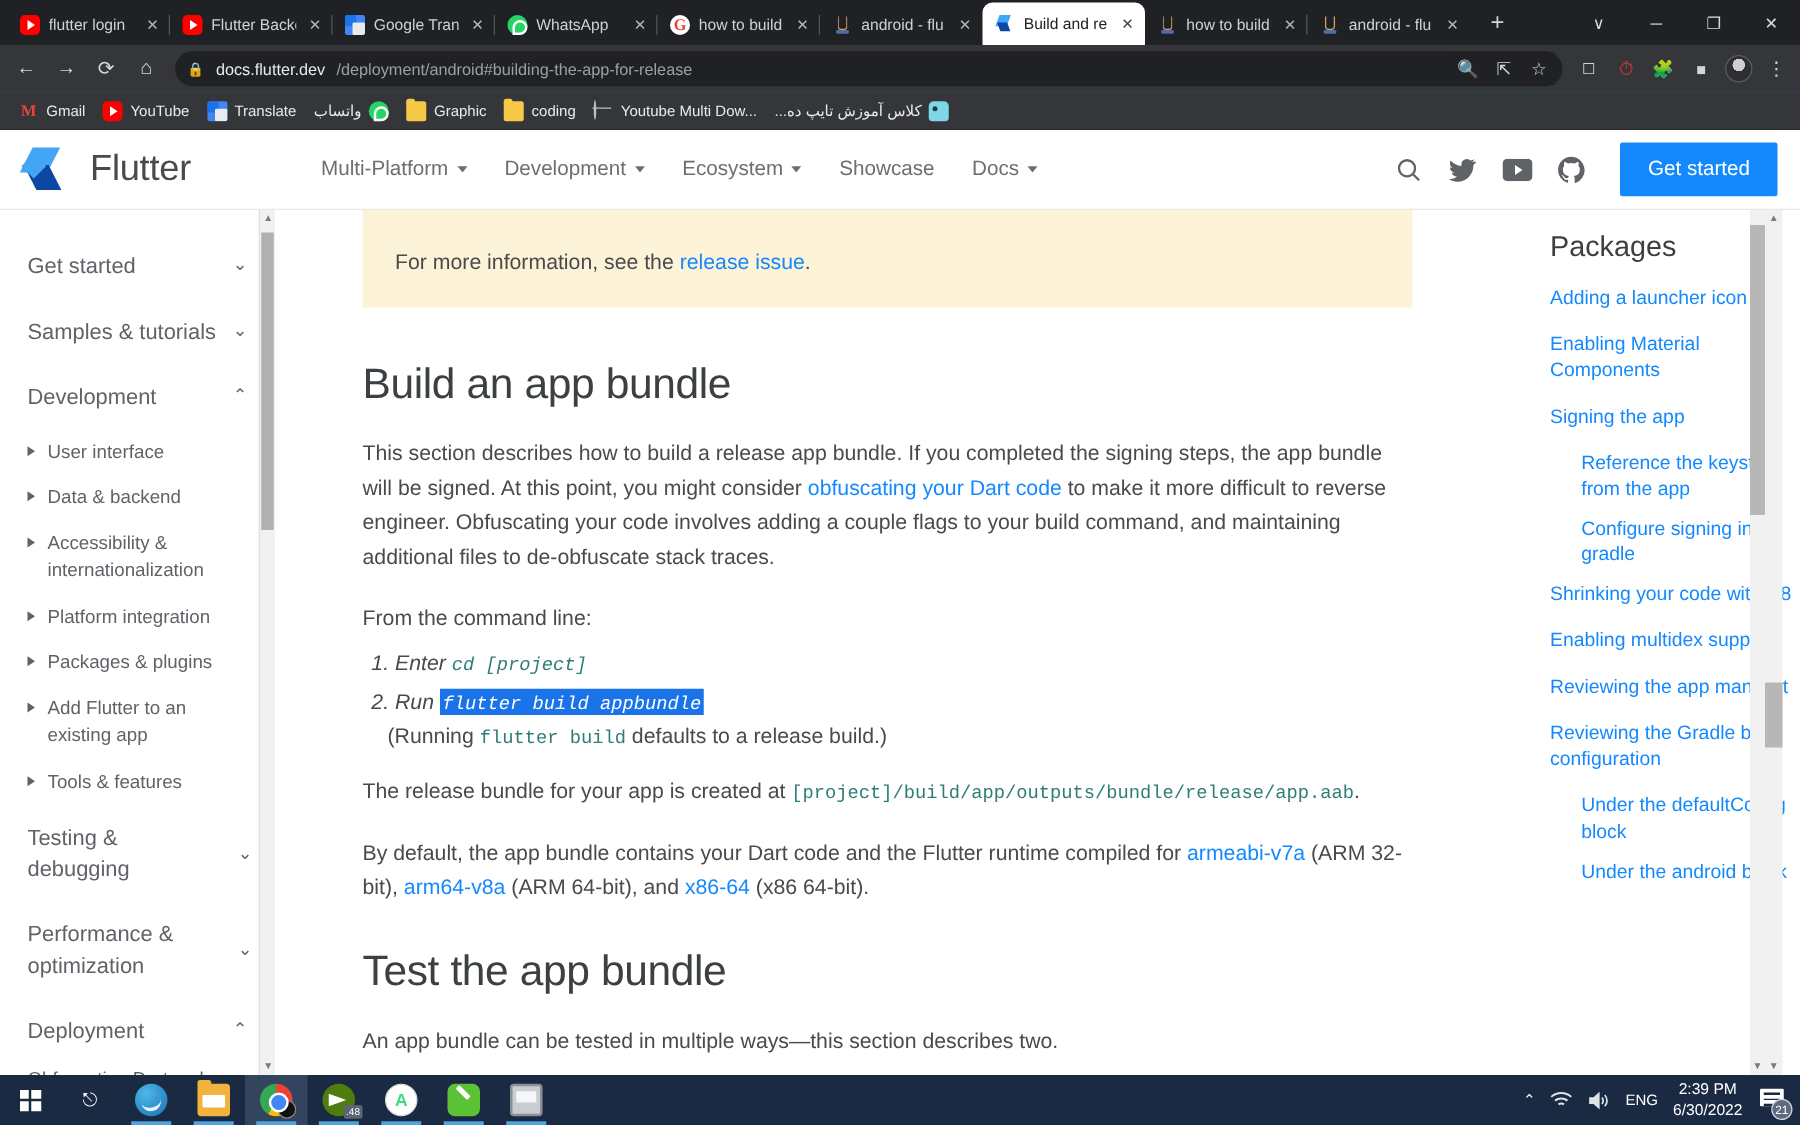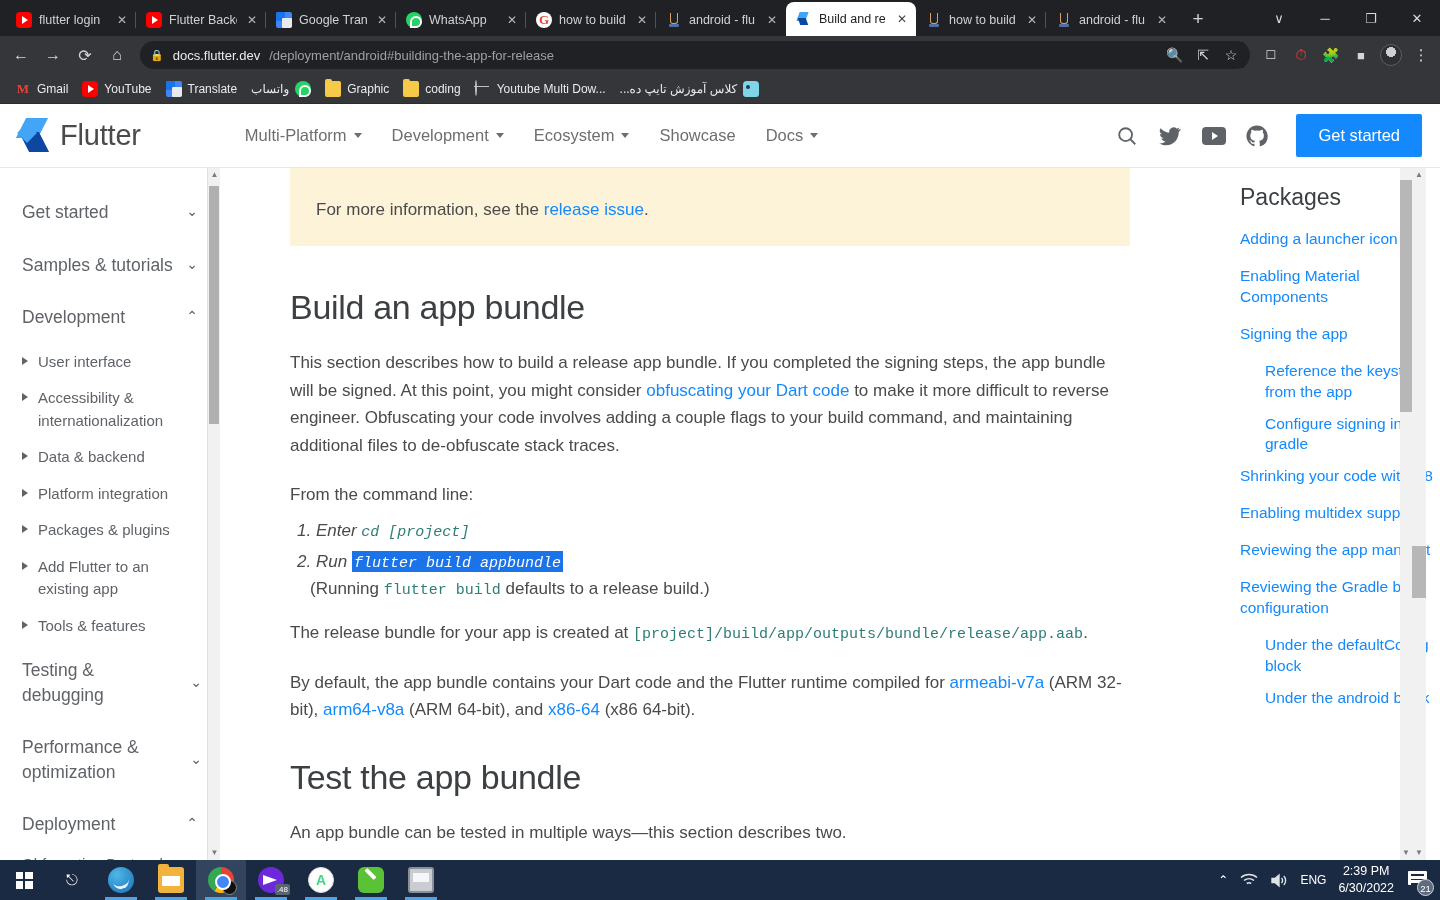--- a/index.html
+++ b/index.html
@@ -135,21 +135,21 @@
 
   
   .page { position:relative; width:1440px; height: 756px; background:#fff; overflow:hidden; }
 
   
   .site-header {
     height: 64px; display:flex; align-items:center;
     padding: 0 18px; border-bottom: 1px solid #e8e8e8;
     background:#fff;
   }
-  .logo { display:flex; align-items:center; gap:4px; }
+  .logo { display:flex; align-items:center; gap:16px; }
   .logo-mark { width:38px; height:40px; position:relative; }
   .logo-mark .a { position:absolute; left:3px; top:2px; width:22px; height:20px; background:#42a5f5; transform: skewX(-27deg); }
   .logo-mark .b { position:absolute; left:6px; top:16px; width:20px; height:20px; background:#0d47a1; transform: skewX(27deg); }
   .logo-mark .c { position:absolute; left:2px; top:10px; width:14px; height:14px; background:#42a5f5; transform: rotate(45deg); }
   .logo-text { font-size: 29px; color:#4a4a4a; font-weight: 400; letter-spacing:-0.2px; }
   .nav { display:flex; align-items:center; gap: 30px; margin-left: 104px; }
   .nav-item { font-size:16.5px; color:#6e6e6e; display:flex; align-items:center; gap:7px; }
   .caret { width:0;height:0;border-left:4.5px solid transparent;border-right:4.5px solid transparent;border-top:5px solid #6e6e6e; }
   .header-right { margin-left:auto; display:flex; align-items:center; gap:20px; }
   .hicon { color:#5f6368; display:flex; align-items:center; }
@@ -229,21 +229,21 @@
   .tb-app .underline { position:absolute; bottom:0; left:9px; right:9px; height:3px; background:#4fa3e3; }
   .ic { width:26px; height:26px; position:relative; }
   .ic-edge { border-radius:50%; background: radial-gradient(circle at 35% 30%, #4db8e8, #1a6fb5); position:relative; }
   .ic-edge:after { content:""; position:absolute; left:5px; top:8px; width:16px; height:11px; border-bottom:3px solid #e9f6ff; border-radius:0 0 12px 12px; transform:rotate(-12deg);}
   .ic-folder { background:#f2b33d; border-radius:3px; position:relative; }
   .ic-folder:before { content:""; position:absolute; left:0; top:-3px; width:11px;height:5px;background:#f2b33d; border-radius:2px 2px 0 0;}
   .ic-folder:after { content:""; position:absolute; left:4px; top:9px; width:18px;height:10px;background:#fff;border-radius:1px;}
   .ic-chrome { border-radius:50%; background: conic-gradient(#ea4335 0 33%, #fbbc04 33% 58%, #34a853 58% 100%); position:relative; }
   .ic-chrome:after { content:""; position:absolute; left:7px; top:7px; width:12px;height:12px;background:#4285f4;border-radius:50%; border:2px solid #fff;}
   .ic-badge { position:absolute; right:-3px; bottom:-2px; width:15px;height:15px;border-radius:50%; background:#111; border:1px solid #888;}
-  .ic-tg { border-radius:50%; background:#6d28d9; position:relative; }
+  .ic-tg { border-radius:50%; background:#4d7c0f; position:relative; }
   .ic-tg:after { content:""; position:absolute; left:5px; top:8px; border-left:14px solid #fff; border-top:5px solid transparent; border-bottom:5px solid transparent;}
   .ic-tg-badge { position:absolute; right:-6px; bottom:-2px; background:#5a6472; color:#fff; font-size:8px; padding:1px 2px; border-radius:2px; }
   .ic-studio { border-radius:50%; background:#fff; border:1px solid #ddd; position:relative; }
   .ic-studio:after { content:"A"; position:absolute; inset:0; text-align:center; line-height:24px; color:#3ddc84; font-size:14px; font-weight:bold; }
   .ic-note { background:#5bc236; border-radius:6px; position:relative; }
   .ic-note:after { content:""; position:absolute; left:6px; top:5px; width:13px; height:4px; background:#fff; transform:rotate(45deg); border-radius:1px; }
   .ic-monitor { background:#c9cdd2; border-radius:3px; border:2px solid #8a9099; position:relative; }
   .ic-monitor:after { content:""; position:absolute; left:3px; top:4px; right:3px; height:9px; background:#f4f6f8; }
 
   .tray { margin-left:auto; display:flex; align-items:center; gap:12px; padding-right:10px; color:#fff; font-size:12px; }
@@ -462,25 +462,25 @@
           <span>Development</span>
           <span class="chev">⌃</span>
         </div>
 
         <div class="sn-sub">
           <span class="tri"></span>
           <span>User interface</span>
         </div>
         <div class="sn-sub">
           <span class="tri"></span>
-          <span>Accessibility &amp; internationalization</span>
+          <span>Data &amp; backend</span>
         </div>
         <div class="sn-sub">
           <span class="tri"></span>
-          <span>Data &amp; backend</span>
+          <span>Accessibility &amp; internationalization</span>
         </div>
         <div class="sn-sub">
           <span class="tri"></span>
           <span>Platform integration</span>
         </div>
         <div class="sn-sub">
           <span class="tri"></span>
           <span>Packages &amp; plugins</span>
         </div>
         <div class="sn-sub">

